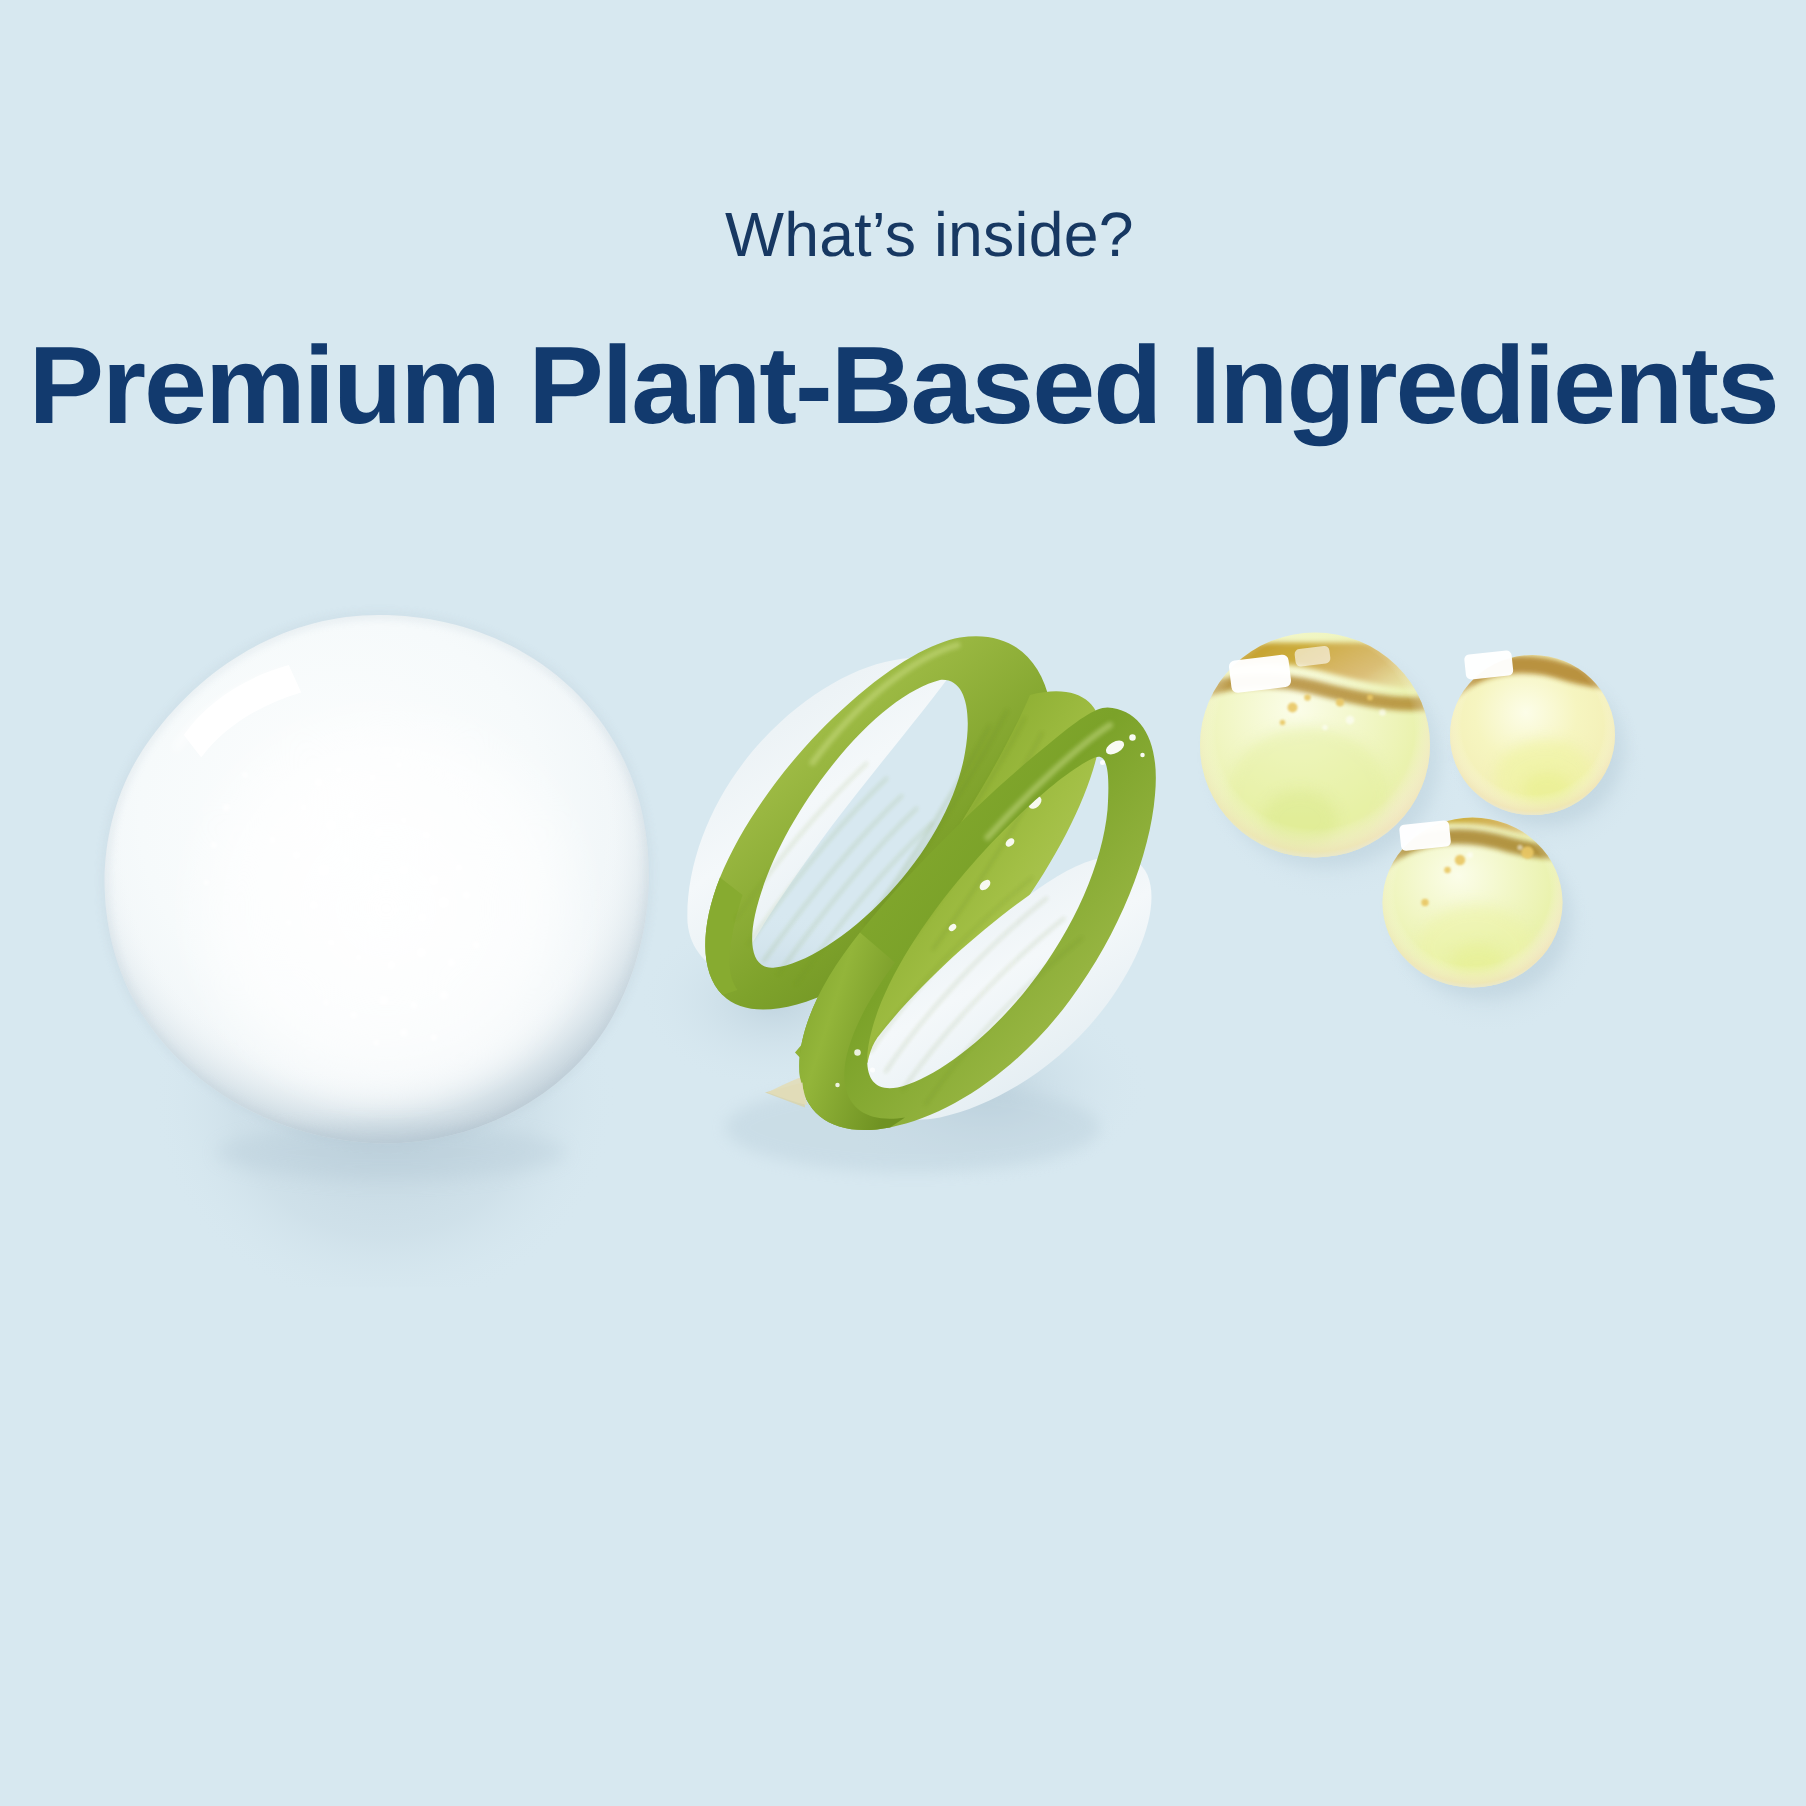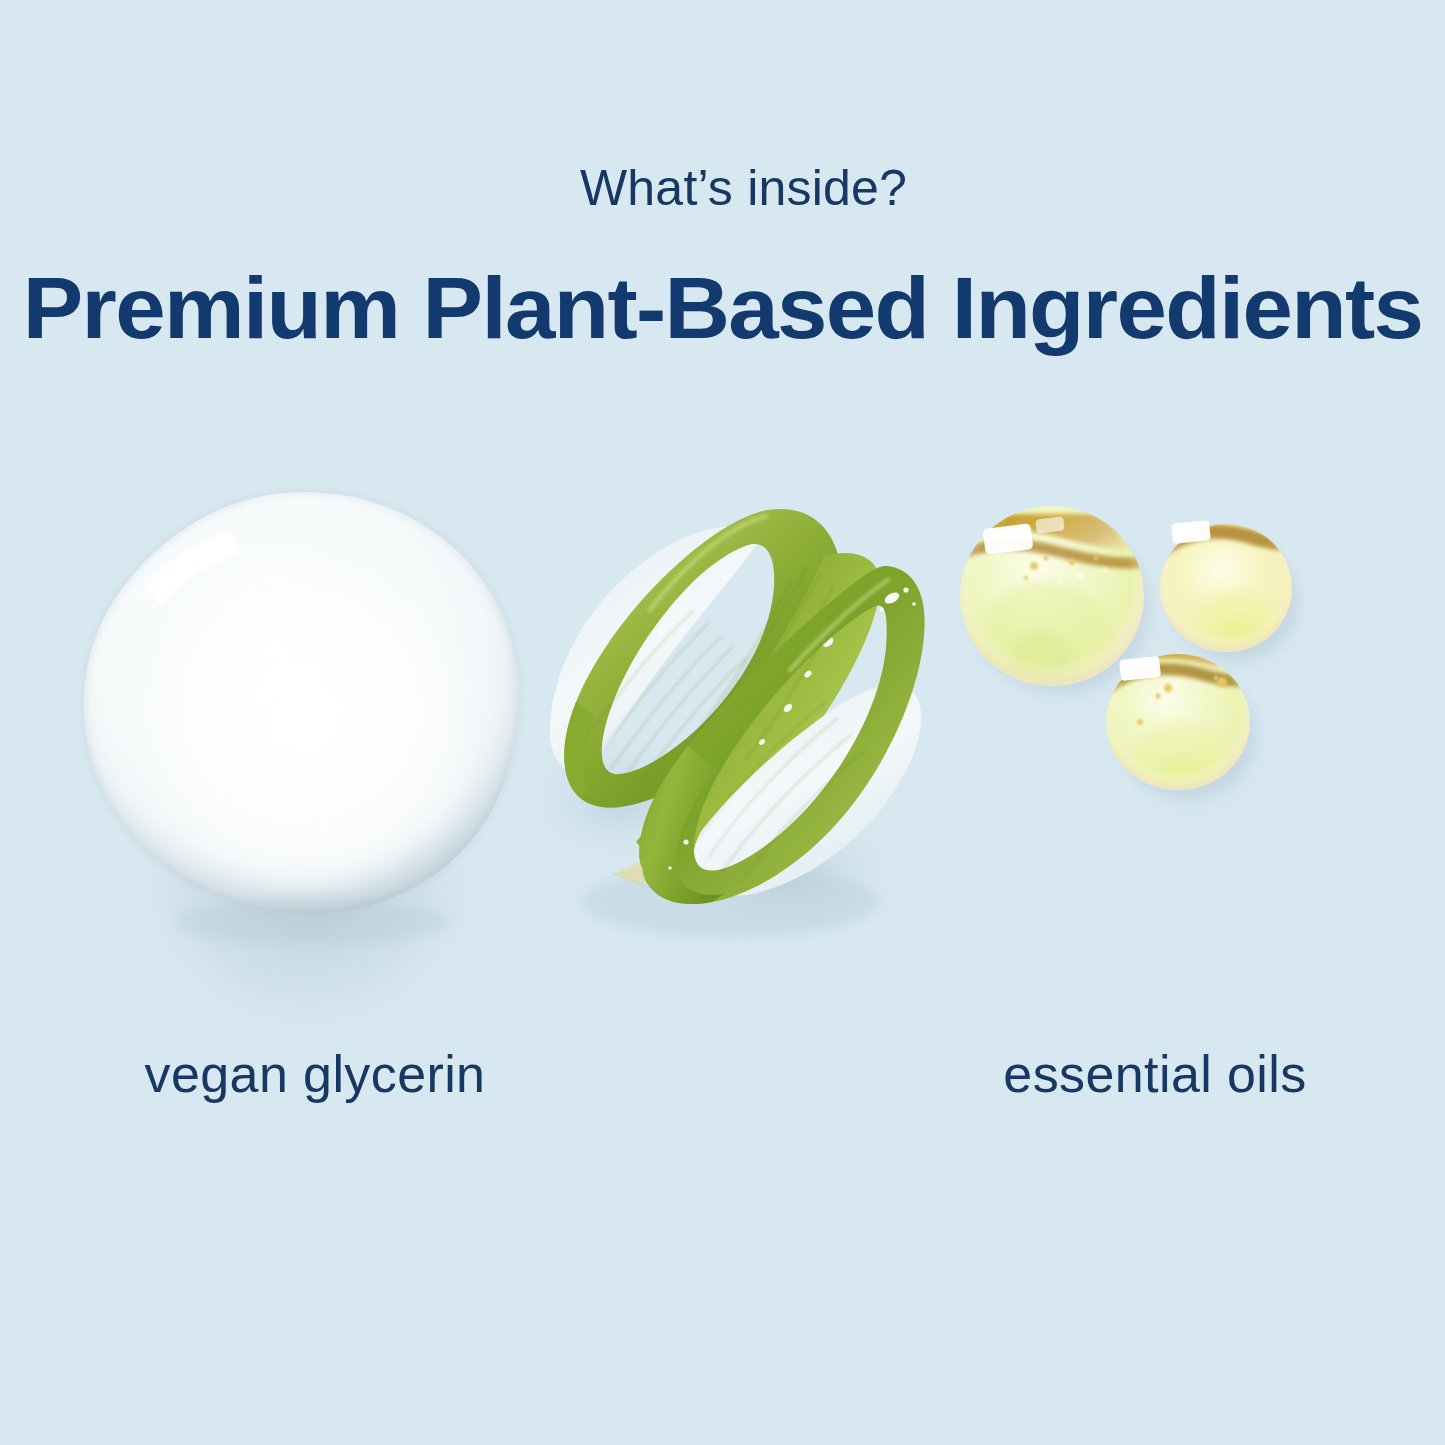--- a/index.html
+++ b/index.html
@@ -218,21 +218,20 @@
             <circle cx="141" cy="150" r="2.0"></circle>
             <circle cx="126" cy="176" r="2.6"></circle>
             <circle cx="116" cy="206" r="2.2"></circle>
             <circle cx="110" cy="236" r="1.9"></circle>
           </g>
         </g>
 
         <ellipse cx="258" cy="452" rx="140" ry="22" fill="#a9bfcd" opacity="0.25" filter="url(#softBlur8)"></ellipse>
       </svg>
 
-      <div class="caption caption-glycerin">vegan glycerin</div>
     </div>
 
     <div class="col col-aloe">
       <svg class="art" width="480" height="560" viewBox="0 0 480 560" aria-hidden="true">
         <defs>
           <linearGradient id="aloeTop" x1="10%" y1="0%" x2="90%" y2="100%">
             <stop offset="0%" stop-color="#b9cd62"></stop>
             <stop offset="28%" stop-color="#9dba44"></stop>
             <stop offset="60%" stop-color="#7ea22b"></stop>
             <stop offset="100%" stop-color="#62851c"></stop>
@@ -523,17 +522,16 @@
             <circle cx="292" cy="212" r="5.0"></circle>
             <circle cx="210" cy="252" r="3.0"></circle>
           </g>
           <g fill="#ffffff" opacity="0.5" filter="url(#oilBlurXs)">
             <circle cx="246" cy="214" r="2.4"></circle>
             <circle cx="286" cy="208" r="2.2"></circle>
           </g>
         </g>
       </svg>
 
-      <div class="caption caption-oils">essential oils</div>
     </div>
 
   </div>
 </div>
 
 </body></html>

